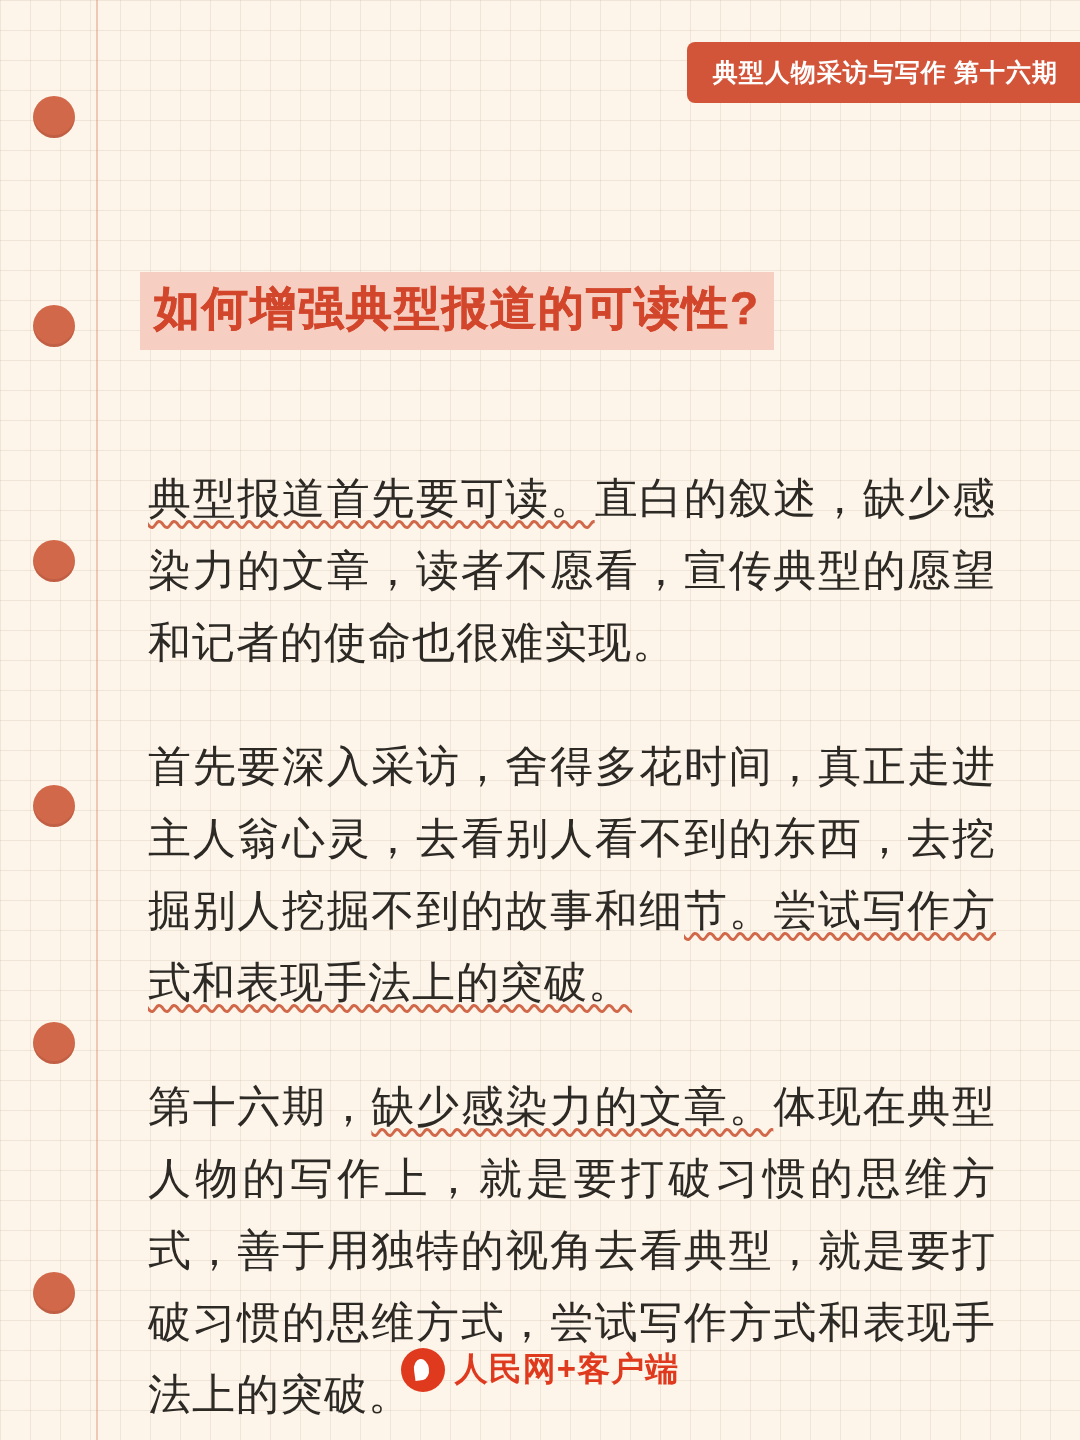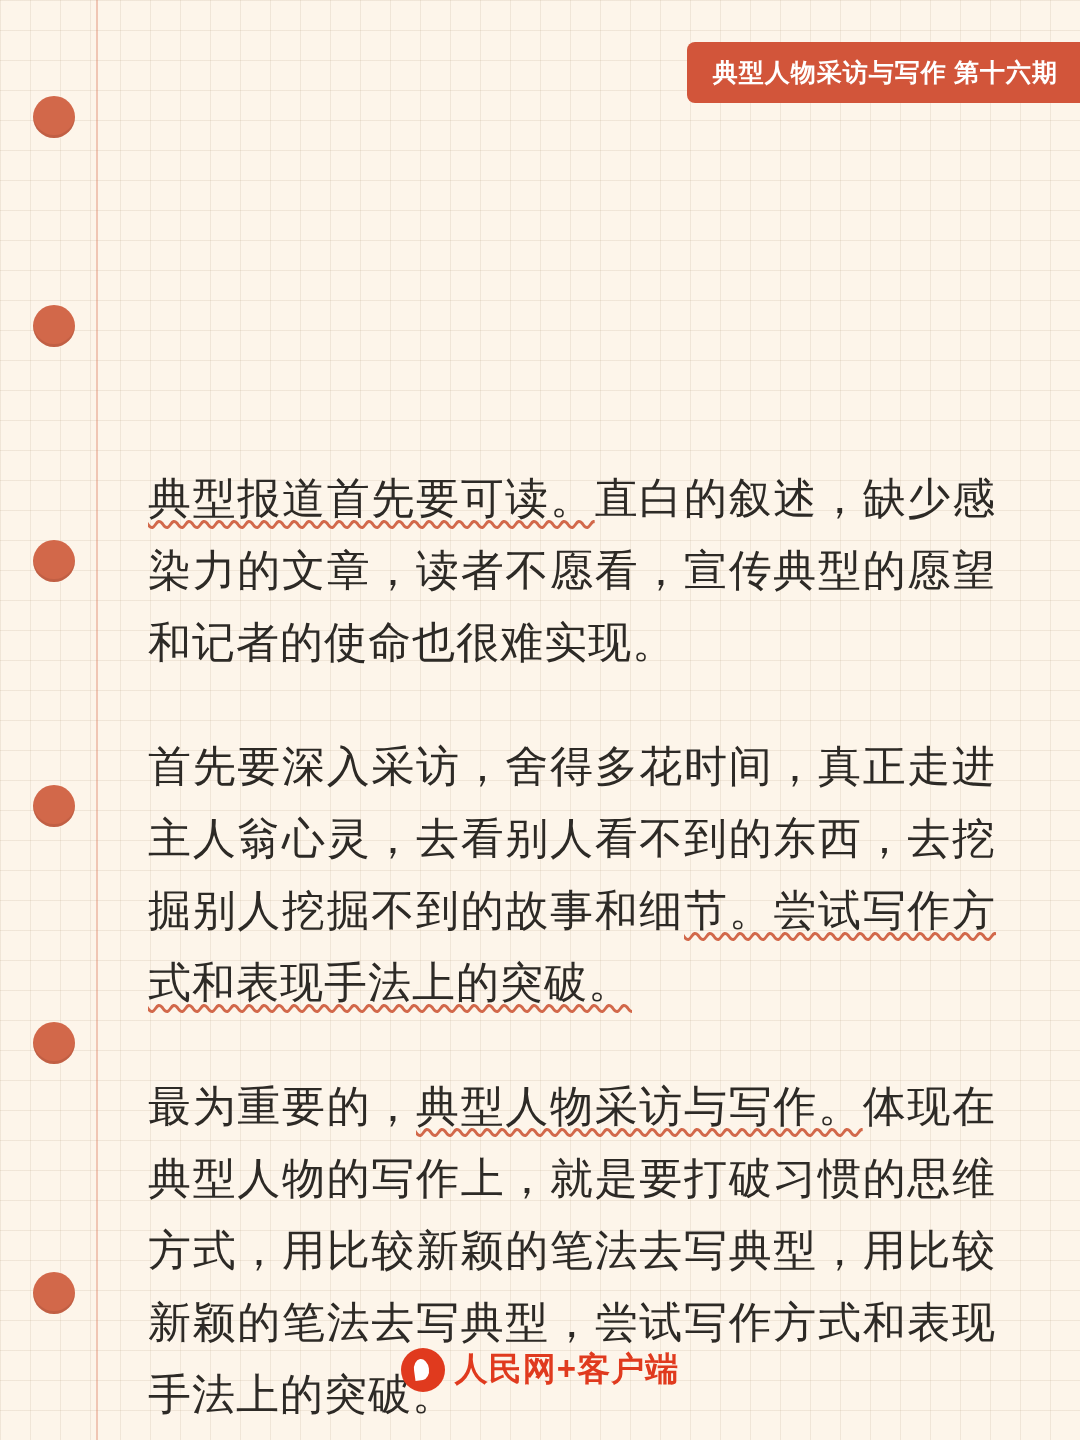--- a/index.html
+++ b/index.html
@@ -164,33 +164,38 @@
     <div class="hole" style="top:96px"></div>
     <div class="hole" style="top:305px"></div>
     <div class="hole" style="top:540px"></div>
     <div class="hole" style="top:785px"></div>
     <div class="hole" style="top:1022px"></div>
     <div class="hole" style="top:1272px"></div>
   </div>
 
   <div class="header-tag">典型人物采访与写作 第十六期</div>
 
+  <div class="title-wrap">
+    <span class="title-hl">
+      <span class="title-text">如何增强典型报道的可读性?</span>
+    </span>
+  </div>
 
   <div class="body-wrap">
 
     <p class="para">
       <span class="wavy">典型报道首先要可读。</span><span>直白的叙述，缺少感染力的文章，读者不愿看，宣传典型的愿望和记者的使命也很难实现。</span>
     </p>
 
     <p class="para">
       <span>首先要深入采访，舍得多花时间，真正走进主人翁心灵，去看别人看不到的东西，去挖掘别人挖掘不到的故事和细</span><span class="wavy">节。尝试写作方式和表现手法上的突破。</span>
     </p>
 
     <p class="para">
-      <span>最为重要的，</span><span class="wavy">典型人物采访与写作。</span><span>体现在典型人物的写作上，就是要打破习惯的思维方式，用比较新颖的笔法去写典型，用比较新颖的笔法去写典型，尝试写作方式和表现手法上的突破。</span>
+      <span>第十六期，</span><span class="wavy">缺少感染力的文章。</span><span>体现在典型人物的写作上，就是要打破习惯的思维方式，善于用独特的视角去看典型，就是要打破习惯的思维方式，尝试写作方式和表现手法上的突破。</span>
     </p>
 
   </div>
 
   <div class="footer">
     <span class="logo-mark"></span>
     <span class="logo-text">人民网+客户端</span>
   </div>
 
 </div>

